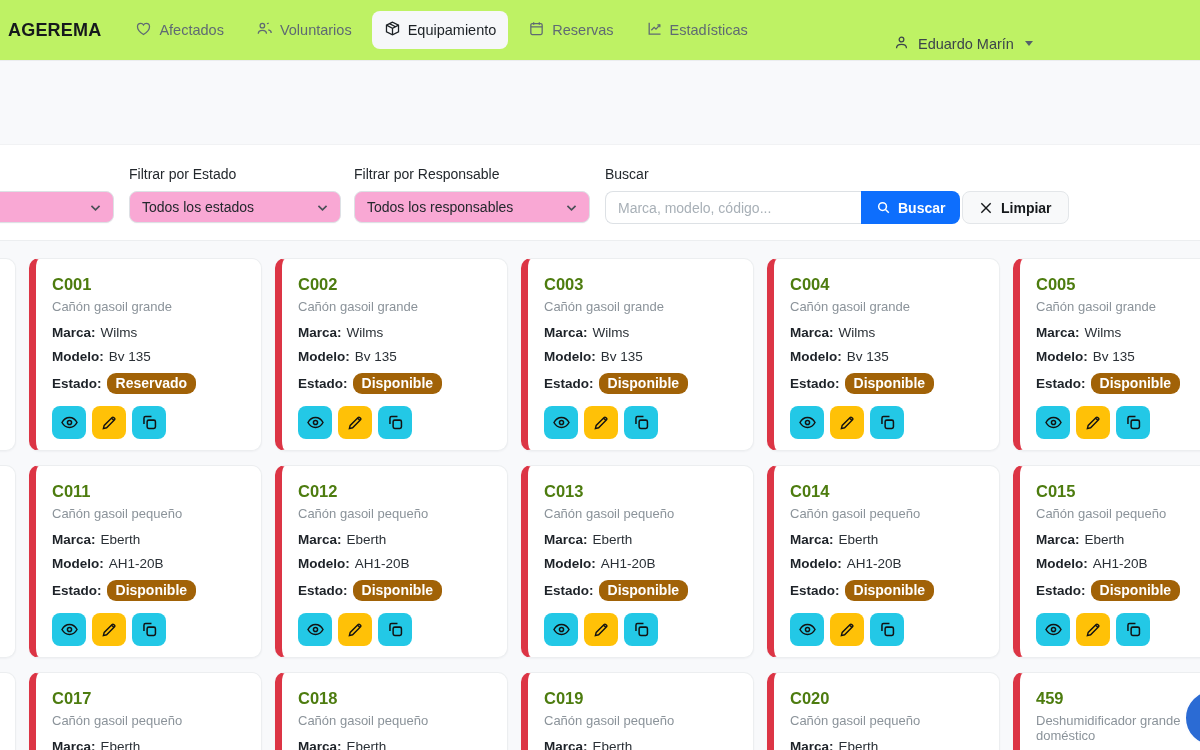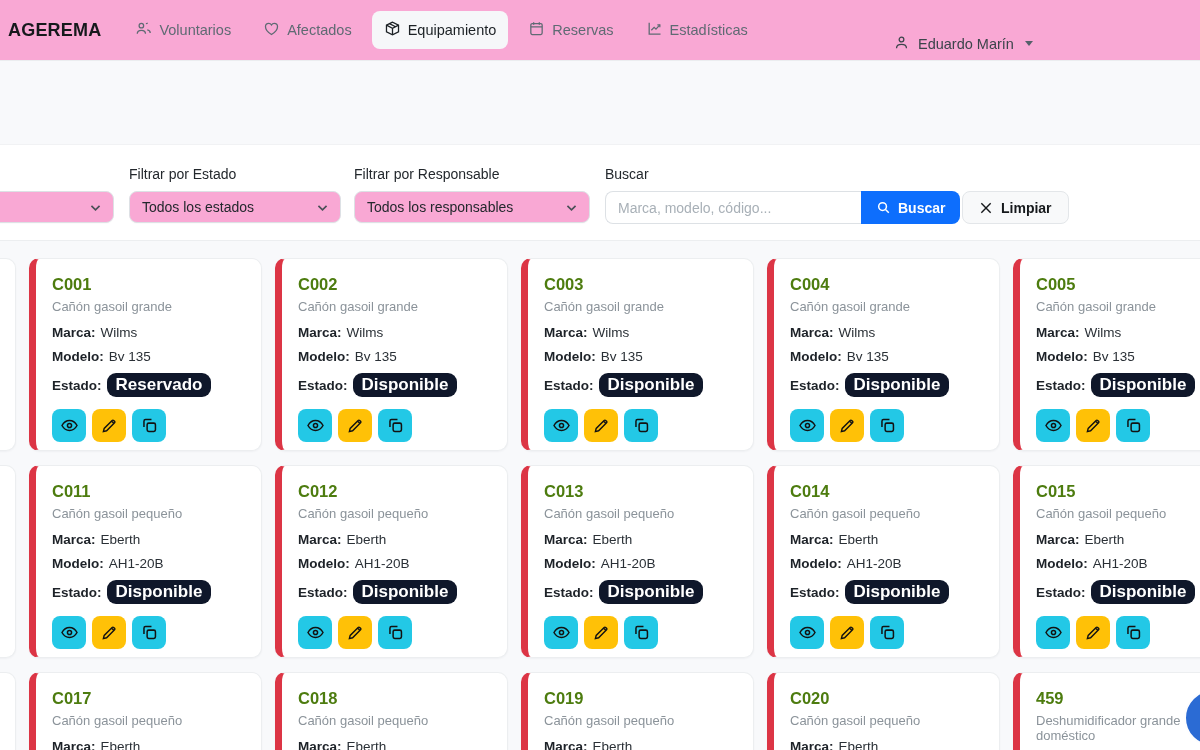--- a/index.html
+++ b/index.html
@@ -1,20 +1,20 @@
 <!DOCTYPE html>
 <html><head>
 <meta charset="utf-8">
 <style>
   * { margin:0; padding:0; box-sizing:border-box; }
   html,body { width:1200px; height:750px; overflow:hidden; background:#fff;
     font-family:"Liberation Sans","DejaVu Sans",sans-serif; color:#212529; }
 
   
-  .navbar { position:relative; height:61px; background:#f9a8d4; border-bottom:1px solid #ebedef;
+  .navbar { position:relative; height:61px; background:#bef264; border-bottom:1px solid #ebedef;
     display:flex; align-items:center; padding:0 8px; }
   .brand { font-size:18px; font-weight:700; letter-spacing:.2px; color:#16191c; margin-right:22px; }
   .nav-items { display:flex; align-items:center; gap:8px; }
   .nav-item { display:flex; align-items:center; gap:7px; padding:9px 12px; border-radius:8px;
     font-size:14.5px; color:#5f6a73; cursor:pointer; white-space:nowrap; }
   .nav-item svg { stroke:#5f6a73; }
   .nav-item.active { background:#f6f7f9; color:#1c2125; font-weight:400; }
   .nav-item.active svg { stroke:#1c2125; }
   .user-menu { position:absolute; left:893px; top:13px; height:61px; display:flex; align-items:center;
     gap:8px; font-size:14.5px; color:#3c444b; cursor:pointer; }
@@ -50,53 +50,53 @@
   .cards-grid { display:grid; grid-template-columns:repeat(6,233px); gap:14px 13px;
     margin-left:-217px; width:1463px; }
   .card { position:relative; height:193px; background:#fff; border:1px solid #eceef0;
     border-left:7px solid #dc3545; border-radius:10px; padding:16px 14px 14px 16px;
     box-shadow:0 1px 2px rgba(20,30,40,.04); }
   .card.partial { border-left:7px solid #dc3545; }
   .card-code { font-size:16.5px; font-weight:700; color:#4d7c0f; margin-bottom:5px; }
   .card-sub { font-size:13px; color:#8b939a; margin-bottom:11px; }
   .card-row { font-size:13.5px; color:#2a3036; margin-bottom:9px; display:flex; align-items:center; }
   .card-row b { font-weight:700; color:#1d2228; margin-right:5px; }
-  .badge { display:inline-block; background:#0f172a; color:#fff; font-size:17px; font-weight:700;
+  .badge { display:inline-block; background:#a16207; color:#fff; font-size:14px; font-weight:700;
     padding:3px 9px 4px; border-radius:9px; line-height:1; }
   .card-actions { display:flex; gap:6px; margin-top:12px; }
   .icon-btn { width:34px; height:33px; border:none; border-radius:8px; display:flex;
     align-items:center; justify-content:center; cursor:pointer; padding:0; }
   .icon-btn.cyan { background:#23c8e6; }
   .icon-btn.yellow { background:#ffc107; }
 
   
   .fab { position:fixed; width:58px; height:58px; border-radius:50%; background:#2b6bd4;
     border:2px solid #fdfdfe; right:-42px; bottom:3px; cursor:pointer; }
 </style>
 </head>
 <body>
 
 <div class="navbar">
   <div class="brand">AGEREMA</div>
   <div class="nav-items">
+    <div class="nav-item">
+      <span>
+        <svg width="17" height="17" viewBox="0 0 24 24" fill="none" stroke-width="1.8" stroke="currentColor">
+          <path d="M12 20.5C12 20.5 3.5 15.3 3.5 9.6 3.5 6.7 5.7 4.8 8.1 4.8c1.6 0 3.1.9 3.9 2.3.8-1.4 2.3-2.3 3.9-2.3 2.4 0 4.6 1.9 4.6 4.8 0 5.7-8.5 10.9-8.5 10.9z"></path>
+        </svg></span>
+      <span>Afectados</span>
+    </div>
     <div class="nav-item">
       <span>
         <svg width="17" height="17" viewBox="0 0 24 24" fill="none" stroke-width="1.8" stroke="currentColor">
           <circle cx="9" cy="8" r="3.2"></circle>
             <path d="M3.2 19.5c0-3.2 2.6-5 5.8-5s5.8 1.8 5.8 5"></path>
           <path d="M15.5 5.3a3 3 0 0 1 2.5-.4M17.3 13.8c2.4.3 4.2 1.9 4.2 4.4"></path>
         </svg></span>
       <span>Voluntarios</span>
-    </div>
-    <div class="nav-item">
-      <span>
-        <svg width="17" height="17" viewBox="0 0 24 24" fill="none" stroke-width="1.8" stroke="currentColor">
-          <path d="M12 20.5C12 20.5 3.5 15.3 3.5 9.6 3.5 6.7 5.7 4.8 8.1 4.8c1.6 0 3.1.9 3.9 2.3.8-1.4 2.3-2.3 3.9-2.3 2.4 0 4.6 1.9 4.6 4.8 0 5.7-8.5 10.9-8.5 10.9z"></path>
-        </svg></span>
-      <span>Afectados</span>
     </div>
     <div class="nav-item active">
       <span>
         <svg width="17" height="17" viewBox="0 0 24 24" fill="none" stroke-width="1.8" stroke="currentColor">
           <path d="M12 3 3.5 7.3v9.4L12 21l8.5-4.3V7.3L12 3z"></path>
           <path d="M3.5 7.3 12 11.6l8.5-4.3M12 11.6V21M7.7 5.2l8.6 4.3"></path>
         </svg></span>
       <span>Equipamiento</span>
     </div>
     <div class="nav-item">

